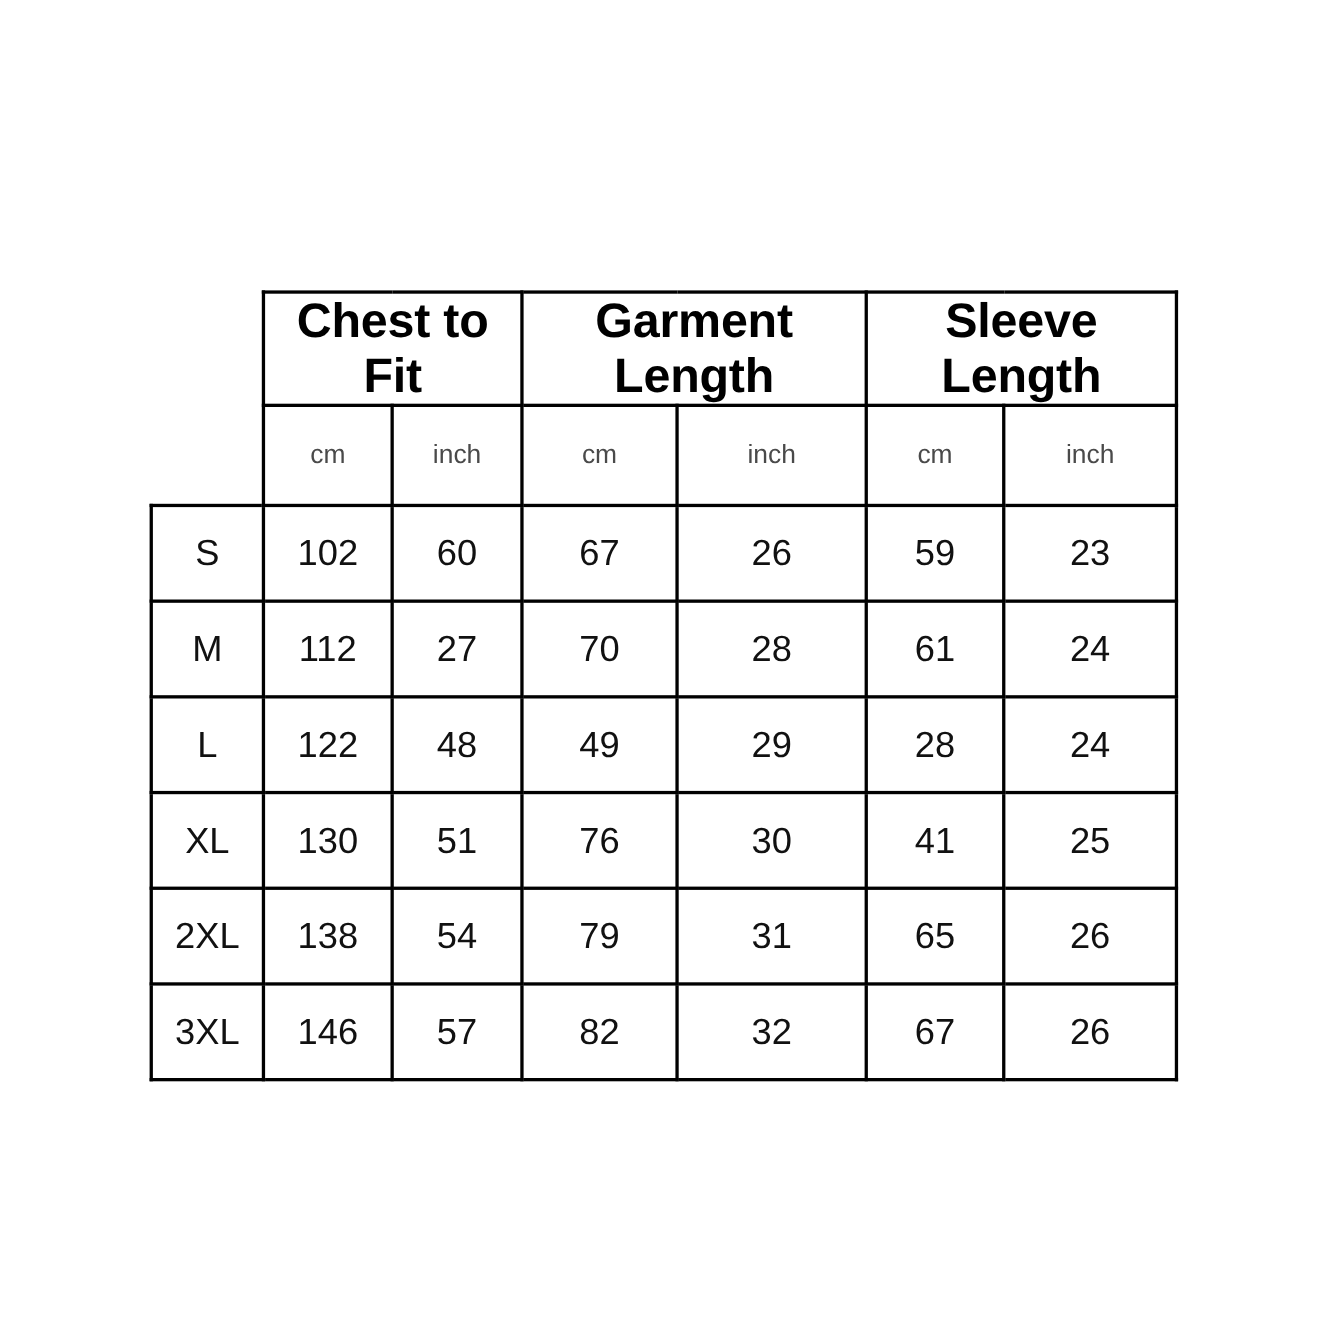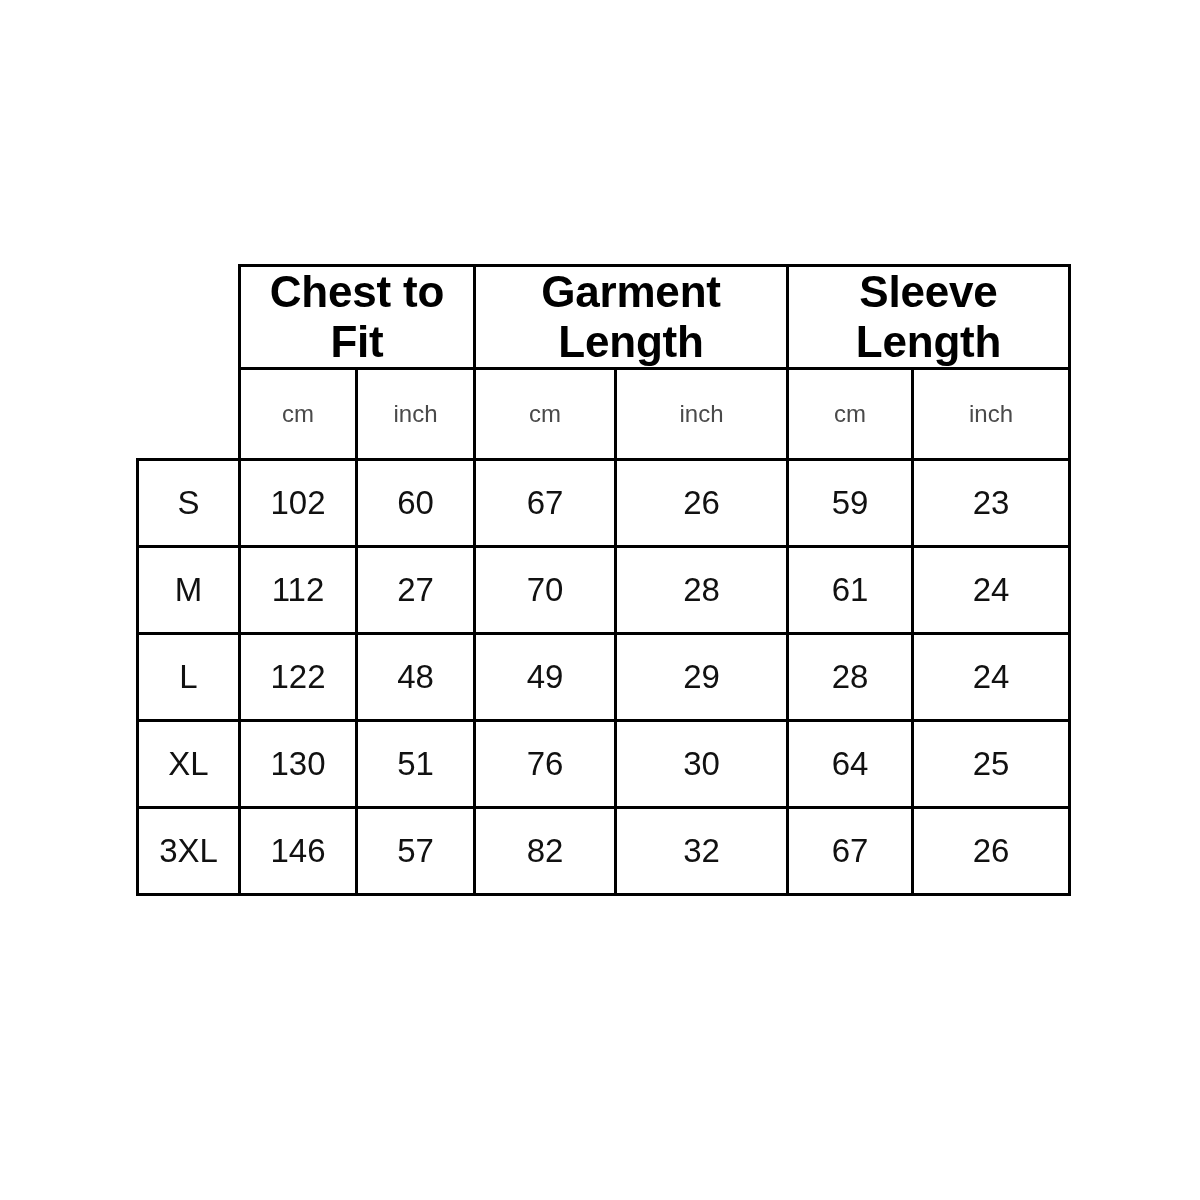--- a/index.html
+++ b/index.html
@@ -139,24 +139,33 @@
         <td>28</td>
         <td>24</td>
       </tr>
 
       <tr class="data-row">
         <td class="size-label">XL</td>
         <td>130</td>
         <td>51</td>
         <td>76</td>
         <td>30</td>
-        <td>64</td>
+        <td>41</td>
         <td>25</td>
       </tr>
 
+      <tr class="data-row">
+        <td class="size-label">2XL</td>
+        <td>138</td>
+        <td>54</td>
+        <td>79</td>
+        <td>31</td>
+        <td>65</td>
+        <td>26</td>
+      </tr>
 
       <tr class="data-row">
         <td class="size-label">3XL</td>
         <td>146</td>
         <td>57</td>
         <td>82</td>
         <td>32</td>
         <td>67</td>
         <td>26</td>
       </tr>

